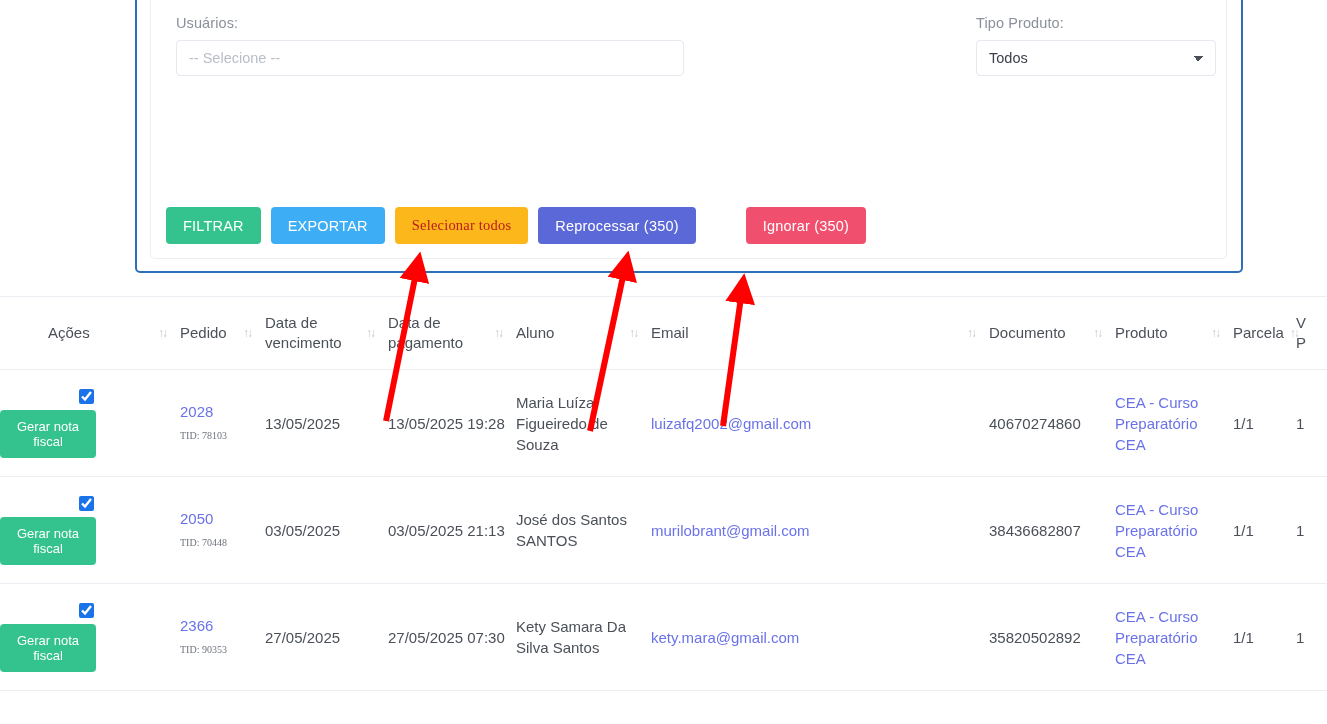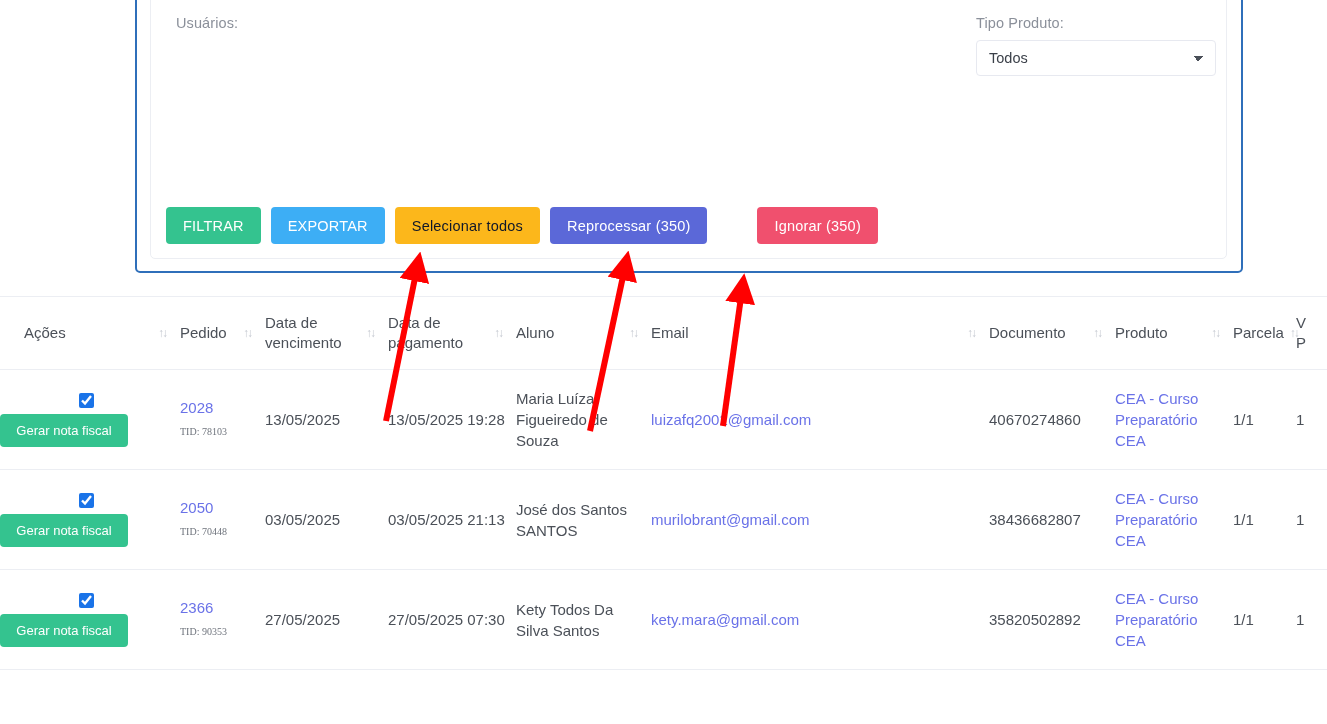--- a/index.html
+++ b/index.html
@@ -143,21 +143,21 @@
     padding: 7px 17px;
     cursor: pointer;
     white-space: nowrap;
     letter-spacing: .2px;
     display: inline-flex;
     align-items: center;
     justify-content: center;
   }
   .btn-filtrar   { background: #34c38f; }
   .btn-exportar  { background: #3daef5; }
-  .btn-selecionar{ background: #fcb71b; color: #0f172a; }
+  .btn-selecionar{ background: #fcb71b; color: #b91c1c; font-family: Liberation Serif, serif; }
   .btn-reproc    { background: #5b68d8; }
   .btn-ignorar   { background: #f0506e; margin-left: 40px; }
 
   
   .data-table {
     position: absolute;
     left: 0;
     top: 296px;
     width: 1327px;
     border-collapse: collapse;
@@ -207,21 +207,21 @@
     cursor: pointer;
   }
   .btn-nota {
     background: #34c38f;
     color: #fff;
     border: none;
     border-radius: 4px;
     font-family: "Liberation Sans", sans-serif;
     font-size: 13px;
     padding: 9px 12px;
-    width: 128px;
+    width: 96px;
     cursor: pointer;
     display: block;
     text-align: center;
   }
 
   .col-acoes { width: 180px; }
   .col-pedido { width: 85px; }
   .col-venc { width: 123px; }
   .col-pag { width: 128px; }
   .col-aluno { width: 135px; }
@@ -249,20 +249,21 @@
   <div class="cut-input" style="left:707px;width:237px;"></div>
   <div class="cut-input" style="left:975px;width:240px;"></div>
 </div>
 
 <div class="blue-frame"></div>
 
 <div class="filter-card">
 
   <div class="field" style="left:17px; top:49px; width:508px;margin-left:8px;">
     <span class="field-label">Usuários:</span>
+    <input class="text-input" type="text" placeholder="-- Selecione --" style="">
   </div>
 
 
   <div class="field" style="left:825px; top:49px; width:240px;">
     <span class="field-label">Tipo Produto:</span>
     <select class="text-input">
       <option>Todos</option>
     </select>
   </div>
 
@@ -284,21 +285,21 @@
       <col class="col-pag">
     <col class="col-aluno">
       <col class="col-email">
       <col class="col-doc">
       <col class="col-prod">
     <col class="col-parcela">
       <col class="col-valor">
   </colgroup>
   <thead>
     <tr>
-      <th style="padding-left:24px;text-align:right;">
+      <th style="padding-left:48px;text-align:right;">
         <div class="th-inner">
           <span>Ações</span>
           <span class="sort-icon">↑↓</span>
         </div>
       </th>
       <th>
         <div class="th-inner">
           <span>Pedido</span>
           <span class="sort-icon">↑↓</span>
         </div>
@@ -399,21 +400,21 @@
       <td class="acoes-cell">
         <input class="chk" type="checkbox" checked="" style="">
         <button class="btn-nota">Gerar nota fiscal</button>
       </td>
       <td>
         <a class="link" href="#">2366</a>
         <div class="tid">TID: 90353</div>
       </td>
       <td>27/05/2025</td>
       <td>27/05/2025 07:30</td>
-      <td>Kety Todos Da Silva Santos</td>
+      <td>Kety Samara Da Silva Santos</td>
       <td>
         <a class="link-mail" href="#">kety.mara@gmail.com</a>
       </td>
       <td>35820502892</td>
       <td>
         <a class="link" href="#">CEA - Curso Preparatório CEA</a>
       </td>
       <td>1/1</td>
       <td class="num-right">1</td>
     </tr>

